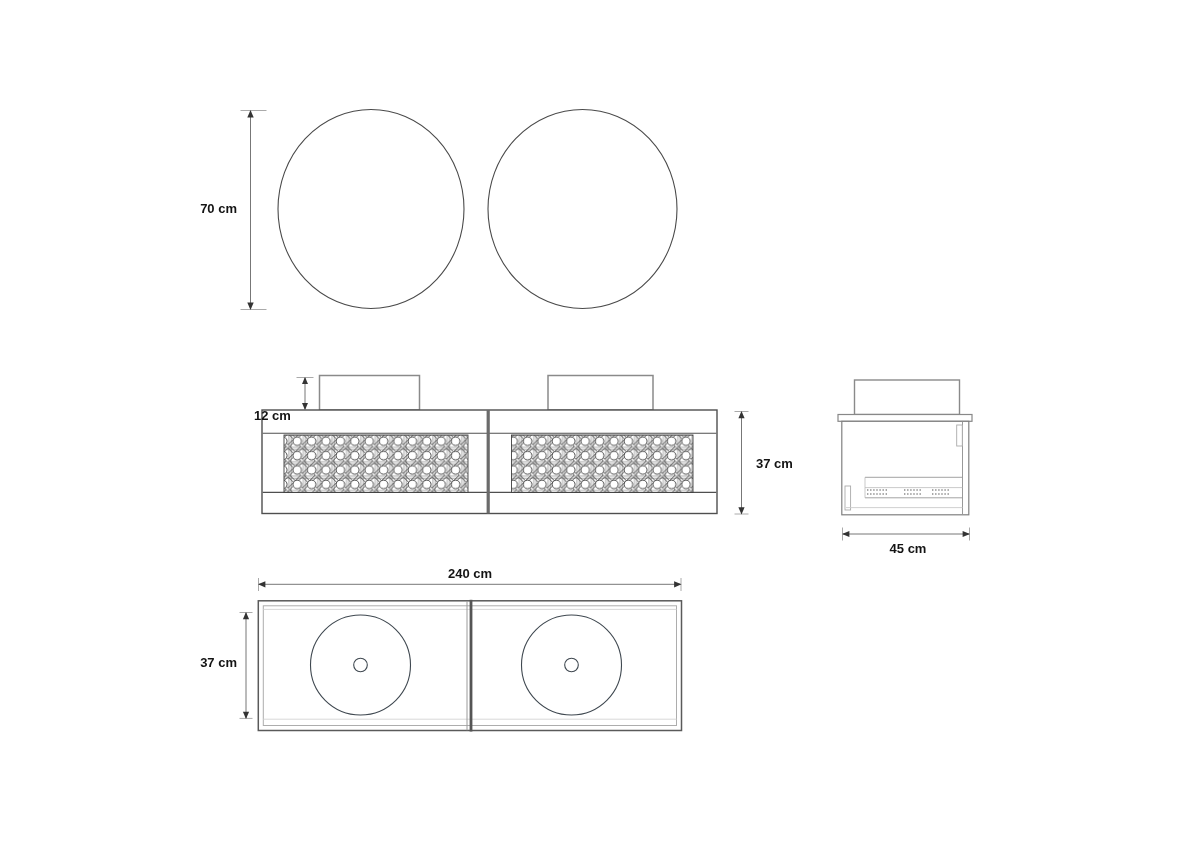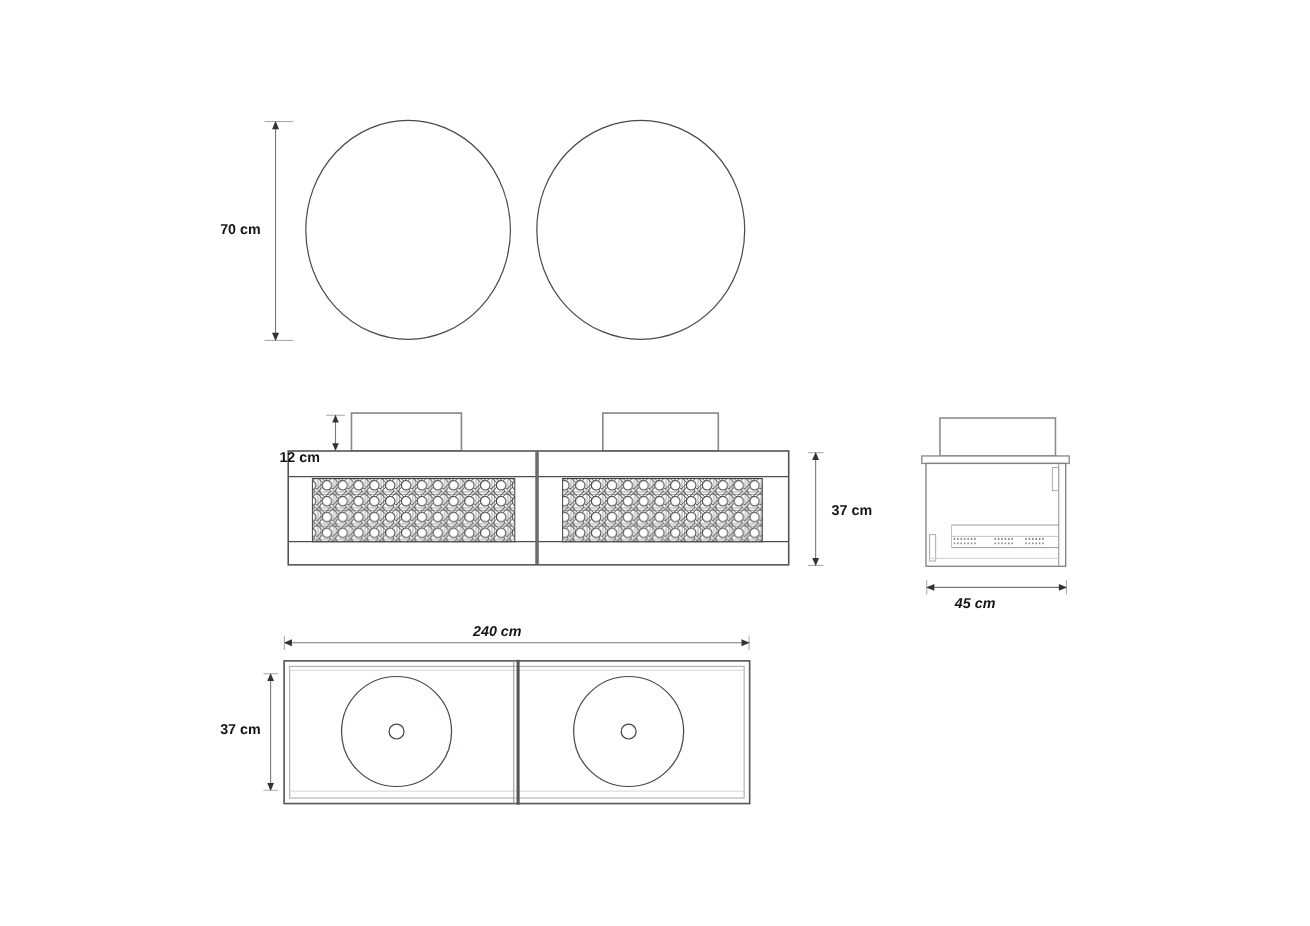--- a/index.html
+++ b/index.html
@@ -13,21 +13,21 @@
   .drawing-svg{position:absolute;left:0;top:0;}
   .dim-label{
     position:absolute;
     font-size:13px;
     font-weight:600;
     color:#141414;
     line-height:14px;
     white-space:nowrap;
   }
   .align-right{text-align:right;}
-  .align-center{text-align:left;font-style:italic;}
+  .align-center{text-align:center;}
 </style>
 </head>
 <body>
 
 <div class="canvas">
 
   <svg class="drawing-svg" width="1191" height="842" viewBox="0 0 1191 842">
     <defs>
       <pattern id="cane" width="14.4" height="14.4" patternUnits="userSpaceOnUse">
         <rect width="14.4" height="14.4" fill="#ffffff"></rect>

